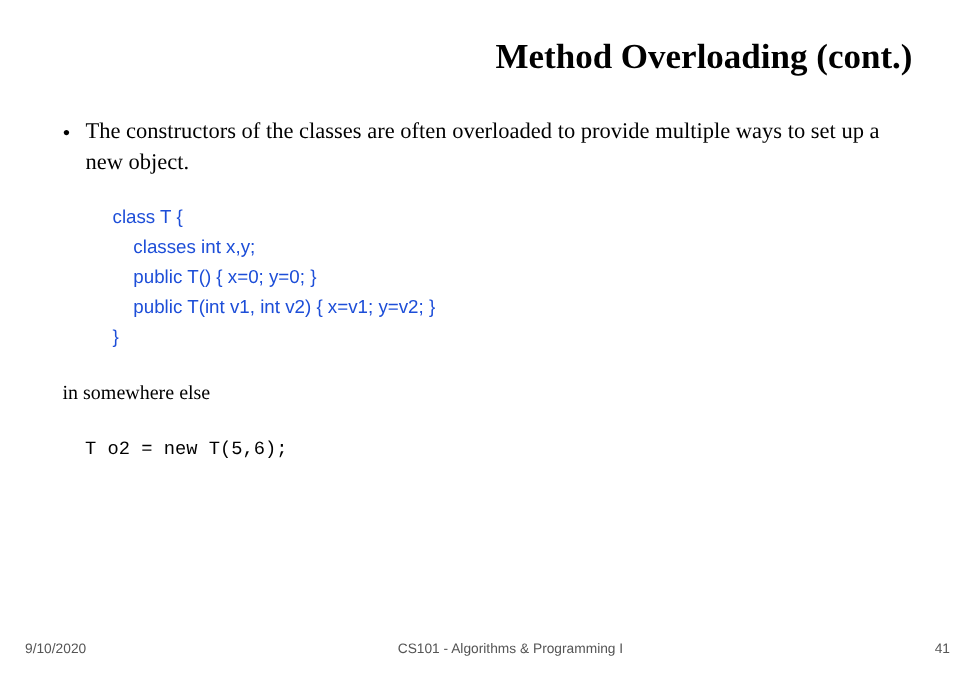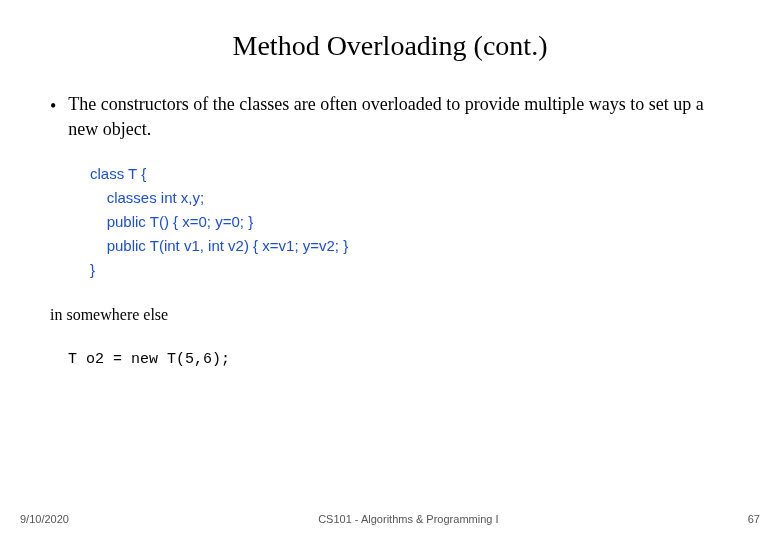--- a/index.html
+++ b/index.html
@@ -18,23 +18,23 @@
     }
 
     .slide {
       width: 780px;
       height: 540px;
       padding: 30px 50px 20px 50px;
       position: relative;
     }
 
     .title {
-      text-align: center;
+      text-align: right;
       font-size: 28px;
-      font-weight: normal;
+      font-weight: bold;
       color: #000000;
       margin-bottom: 30px;
     }
 
     .bullet-section {
       margin-bottom: 20px;
     }
 
     .bullet-item {
       display: flex;
@@ -114,16 +114,16 @@
   </div>
 
   <div class="somewhere-section">
     <div class="somewhere-label">in somewhere else</div>
     <div class="code-line">  T o2 = new T(5,6);</div>
   </div>
 
   <div class="footer">
     <span>9/10/2020</span>
     <span>CS101 - Algorithms &amp; Programming I</span>
-    <span>67</span>
+    <span>41</span>
   </div>
 
 </div>
 
 </body></html>

